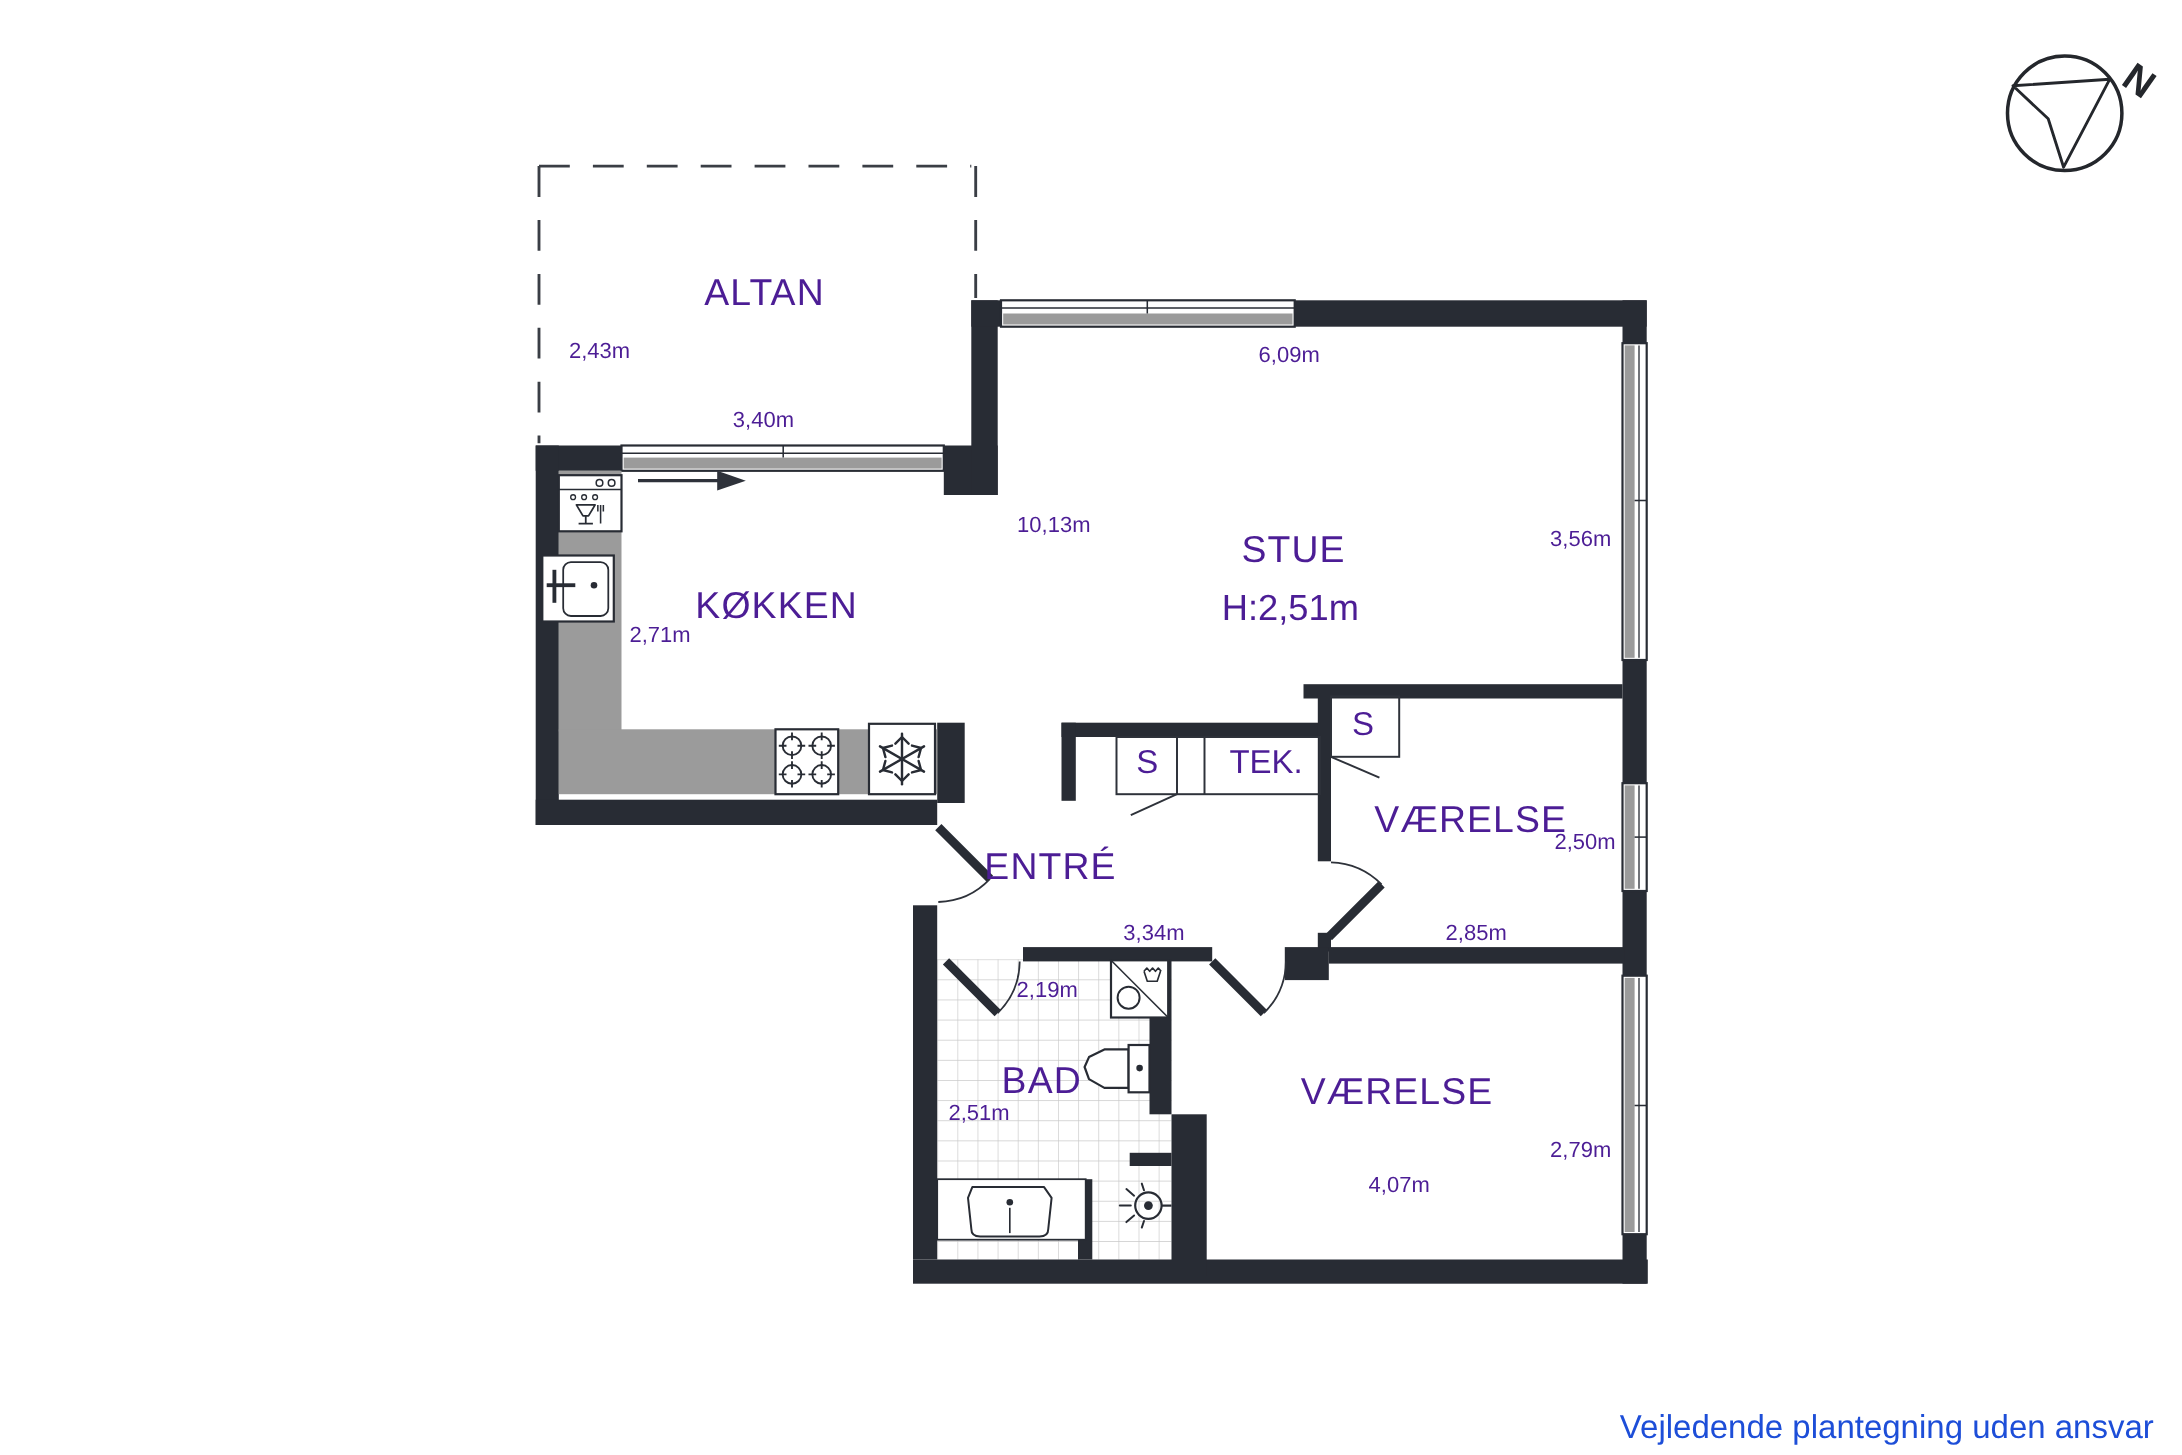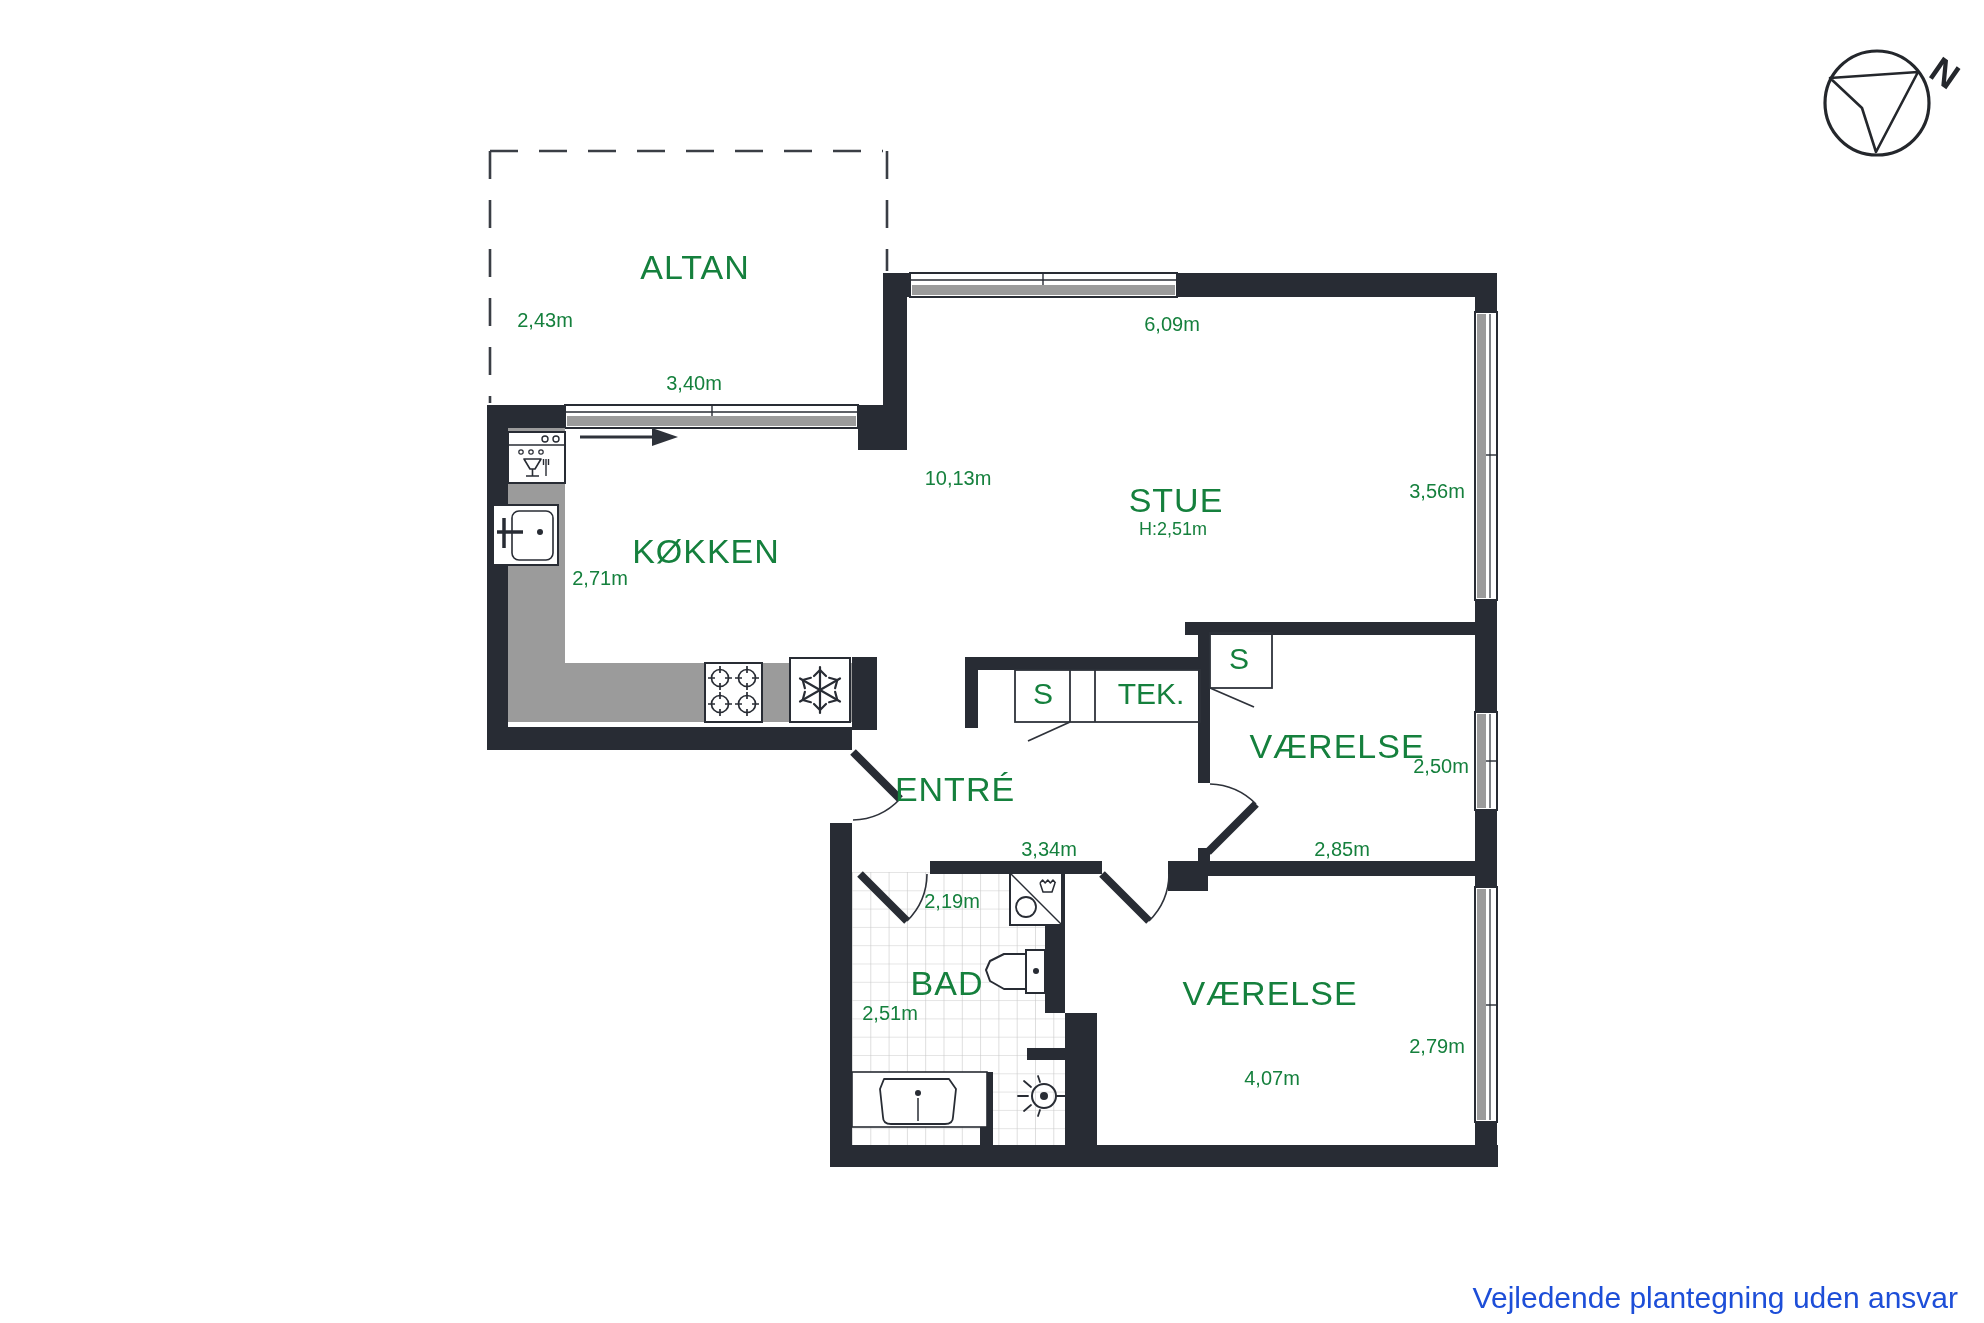--- a/index.html
+++ b/index.html
@@ -1,24 +1,24 @@
 <!DOCTYPE html>
 <html><head>
 <meta charset="utf-8">
 <style>
   html,body{margin:0;padding:0;background:#ffffff;}
   #stage{position:relative;width:1984px;height:1323px;background:#ffffff;overflow:hidden;
          font-family:"Liberation Sans",sans-serif;}
   #plan-svg{position:absolute;left:0;top:0;}
   #labels{position:absolute;left:0;top:0;width:100%;height:100%;pointer-events:none;}
-  .lbl{position:absolute;transform:translate(-50%,-50%);white-space:nowrap;color:#15803d;
+  .lbl{position:absolute;transform:translate(-50%,-50%);white-space:nowrap;color:#4c1d95;
        font-family:"Liberation Sans",sans-serif;}
   .room{font-size:34px;letter-spacing:1px;}
   .dim{font-size:20px;}
-  .small{font-size:18px;}
+  .small{font-size:33px;margin-top:24px;}
   .closet{font-size:30px;}
   .disclaimer{position:absolute;top:1281px;right:26px;font-size:30px;color:#1d4ed8;
        font-family:"Liberation Sans",sans-serif;}
 </style>
 </head>
 <body>
 
 <div id="stage">
 
 <svg id="plan-svg" viewBox="0 0 1984 1323" width="1984" height="1323" xmlns="http://www.w3.org/2000/svg">

